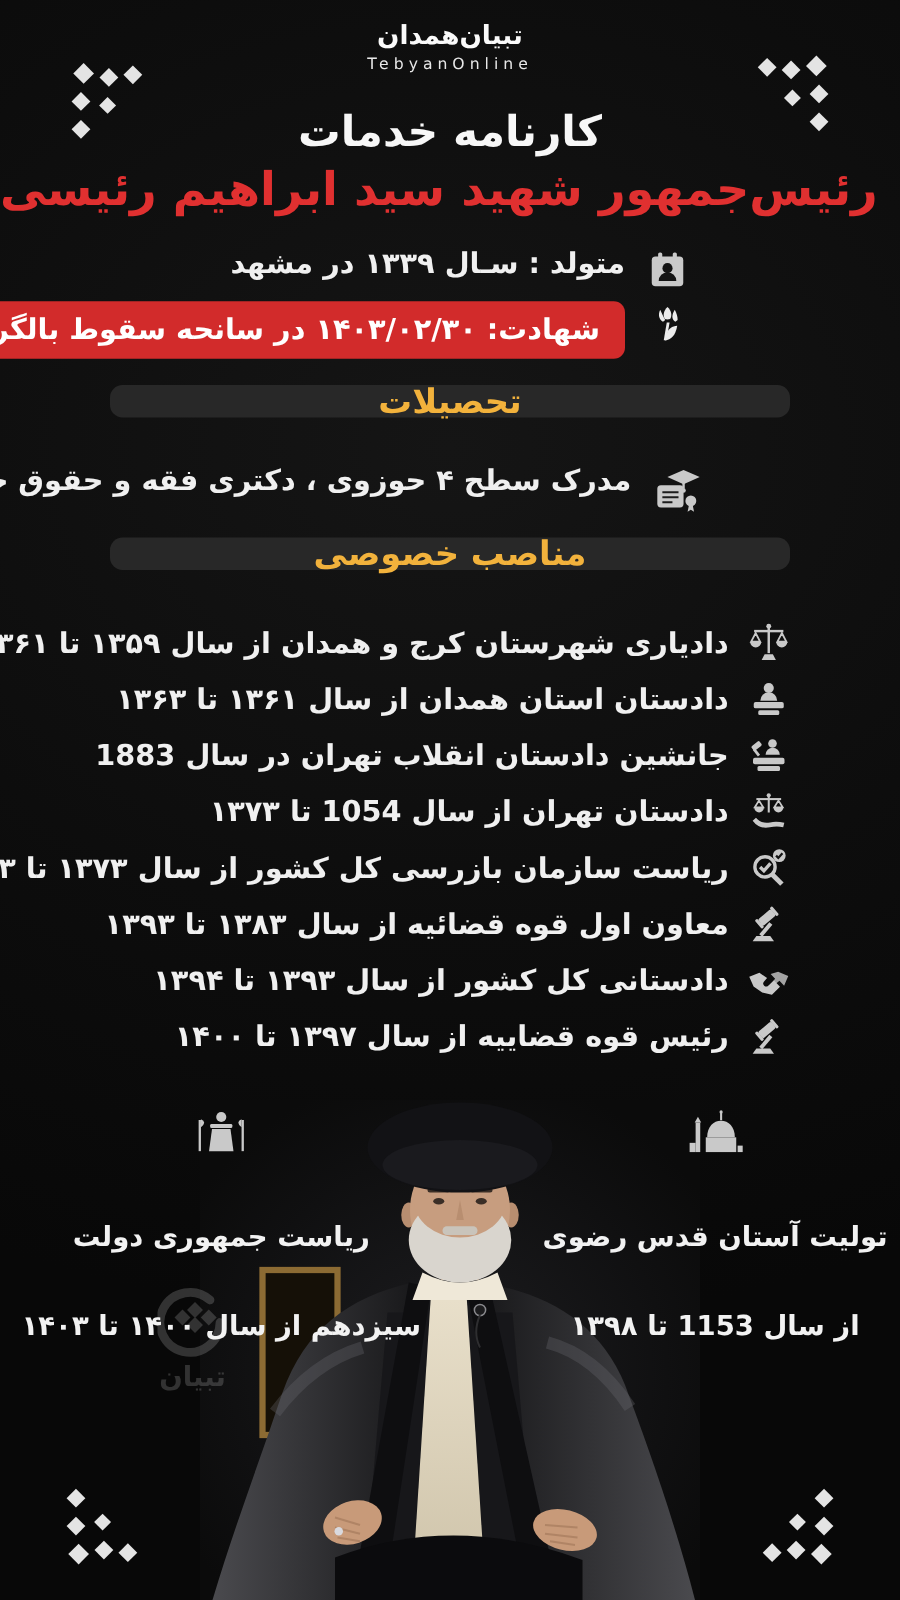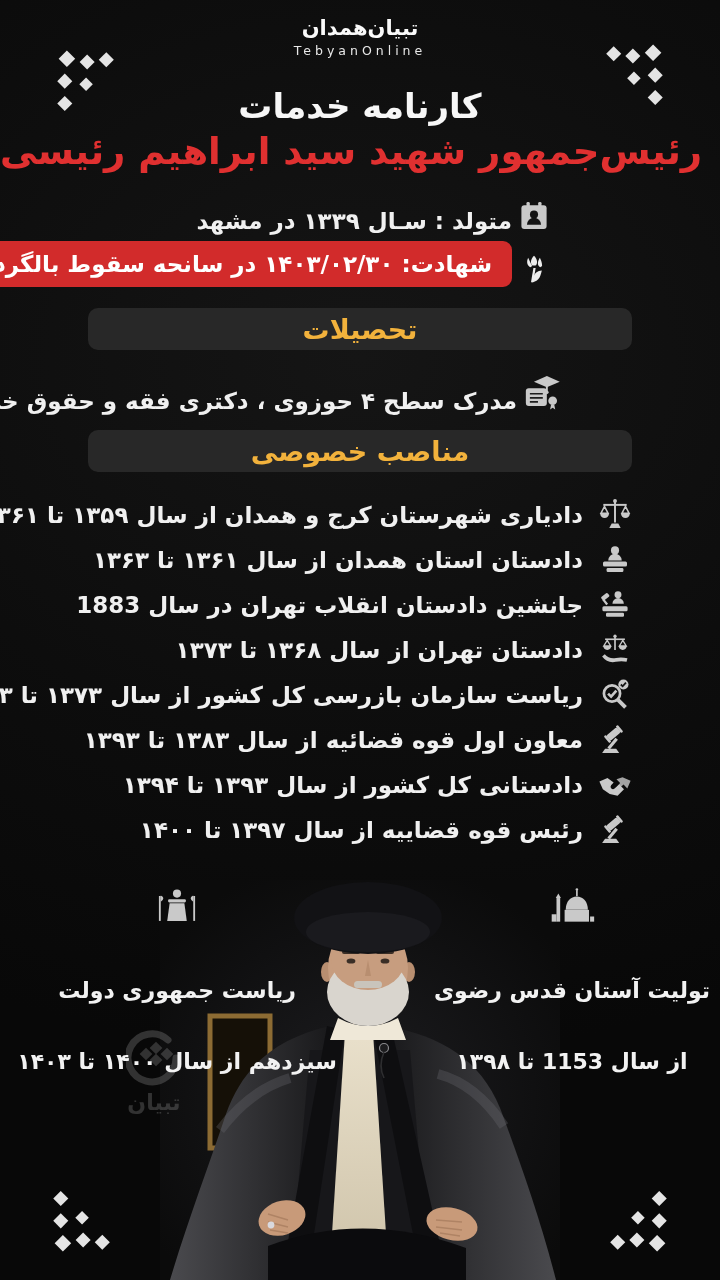--- a/index.html
+++ b/index.html
@@ -16,29 +16,29 @@
 
   .logo{position:absolute;top:16px;left:0;right:0;text-align:center;}
   .logo-fa{font-size:21px;font-weight:bold;color:#fafafa;}
   .logo-en{font-size:12.5px;letter-spacing:4px;color:#e8e8e8;margin-top:3px;}
 
   .title1{position:absolute;top:86px;left:0;right:0;text-align:center;
     font-size:34px;font-weight:bold;color:#f7f7f7;direction:rtl;}
   .title2{position:absolute;top:130px;left:0;right:0;text-align:left;white-space:nowrap;
     font-size:37px;font-weight:800;color:#e03030;direction:rtl;}
 
-  .row{position:absolute;display:flex;align-items:flex-end;gap:4px;direction:rtl;}
+  .row{position:absolute;display:flex;align-items:flex-start;gap:16px;direction:rtl;}
   .row-birth{top:198px;right:168px;}
   .row-martyr{top:241px;right:168px;}
   .row-edu{top:372px;right:157px;}
   .info-text{font-size:23px;font-weight:bold;color:#f0f0f0;white-space:nowrap;}
   .red-badge{background:#d22b2b;color:#ffffff;border-radius:9px;padding:0 20px;
     line-height:46px;font-size:23px;font-weight:bold;white-space:nowrap;}
 
-  .bar{position:absolute;left:88px;right:88px;height:42px;background:#282828;border-radius:10px;
+  .bar{position:absolute;left:88px;right:88px;height:26px;background:#282828;border-radius:10px;
     display:flex;align-items:center;justify-content:center;
     color:#f2b23c;font-size:27px;font-weight:bold;direction:rtl;}
   .bar1{top:308px;}
   .bar2{top:430px;}
 
   .pos-list{position:absolute;top:498px;right:87px;left:40px;}
   .pos-row{display:flex;align-items:center;gap:14px;direction:rtl;height:34px;margin-bottom:11px;}
   .pos-text{font-size:23px;font-weight:bold;color:#f0f0f0;white-space:nowrap;}
   .ic{width:36px;height:36px;flex:0 0 auto;}
   .ic-lg{width:42px;height:42px;flex:0 0 auto;}
@@ -255,21 +255,21 @@
           <g fill="#c9c9c9">
             <circle cx="12" cy="2.8" r="1.1"></circle>
             <rect x="11.45" y="3" width="1.1" height="9"></rect>
             <rect x="5.4" y="4.3" width="13.2" height="1.1"></rect>
             <path d="M6.8 5.6 4.5 9.3h4.6z M17.2 5.6 14.9 9.3h4.6z" fill="none" stroke="#c9c9c9" stroke-width="0.9"></path>
             <path d="M4.3 9.4a2.55 2.55 0 0 0 5.1 0z"></path>
             <path d="M14.6 9.4a2.55 2.55 0 0 0 5.1 0z"></path>
             <path d="M3.4 16.4q3.6 4.7 9.2 3.5q3.4-.8 7.1-.1l.6-2.3q-4.1-.9-7.6-.2q-4.7.9-7.5-2.5z"></path>
           </g>
         </svg>
-      <span class="pos-text">دادستان تهران از سال ۱۳۶۸ تا ۱۳۷۳</span>
+      <span class="pos-text">دادستان تهران از سال 1054 تا ۱۳۷۳</span>
     </div>
 
     <div class="pos-row">
       <svg class="ic" viewBox="0 0 24 24">
           <g fill="none" stroke="#c9c9c9" stroke-width="1.8">
             <circle cx="10" cy="11" r="5.4"></circle>
             <path d="M14 15.2 19 20.2" stroke-width="2.6"></path>
             <path d="M7.4 11.1 9.4 13.1 12.9 9.1"></path>
           </g>
           <circle cx="17.6" cy="5" r="3.4" fill="#c9c9c9"></circle>

